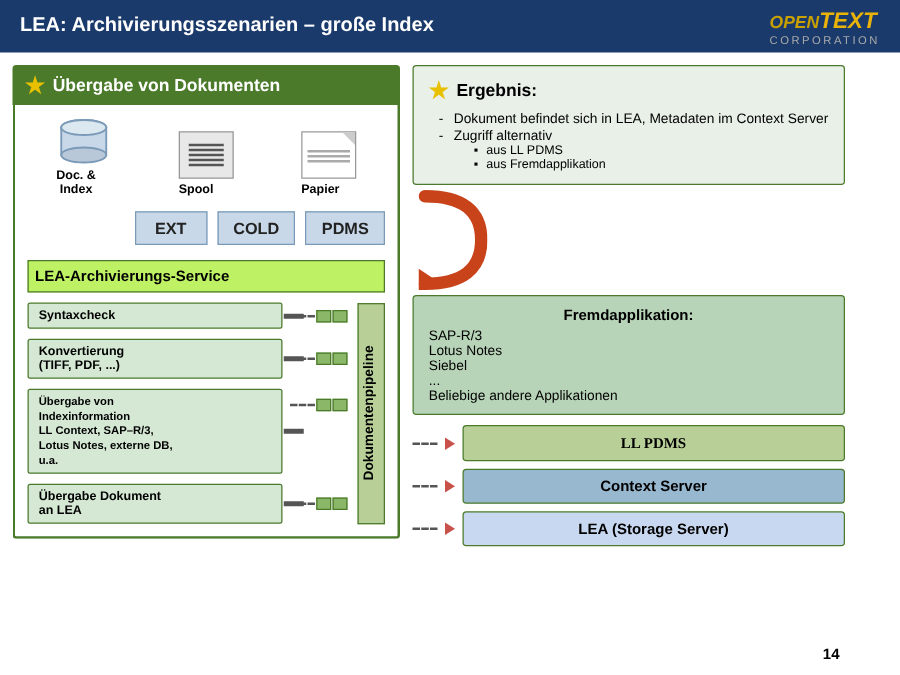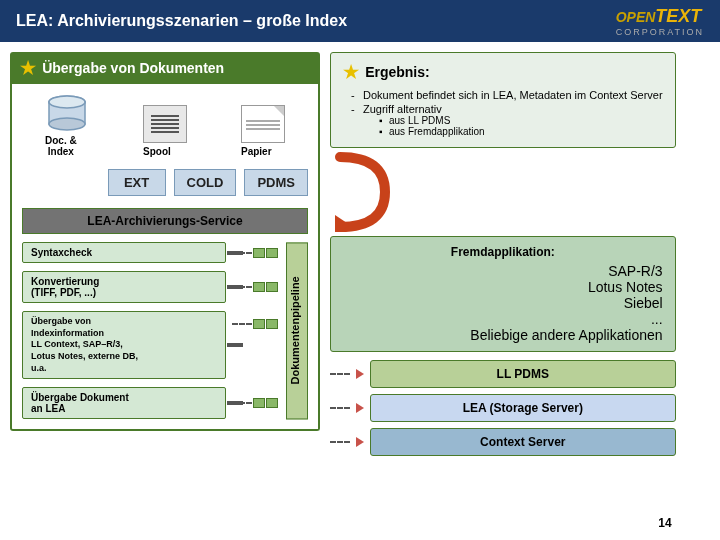--- a/index.html
+++ b/index.html
@@ -177,23 +177,23 @@
       padding: 5px 12px;
       font-size: 13px;
       font-weight: bold;
       color: #222;
       min-width: 58px;
       text-align: center;
     }
 
     
     .lea-service-box {
-      background: #737373;
-      border: 1px solid #4a7a2a;
-      text-align: center;
+      background: #bef264;
+      border: 1px solid #4a7a2a;
+      text-align: left;
       padding: 5px;
       font-size: 12px;
       font-weight: bold;
       margin-bottom: 8px;
     }
 
     
     .pipeline-section {
       display: flex;
       gap: 8px;
@@ -288,40 +288,41 @@
       padding: 8px 12px;
       border-radius: 3px;
     }
     .fremd-title {
       font-weight: bold;
       font-size: 12px;
       margin-bottom: 4px;
       text-align: center;
     }
     .fremd-items {
-      font-size: 14px;
-      text-align: right;
+      font-size: 11px;
+      text-align: left;
     }
 
     
     .storage-boxes {
       display: flex;
       flex-direction: column;
       gap: 6px;
     }
     .storage-box {
       padding: 6px 12px;
       font-size: 12px;
       font-weight: bold;
       text-align: center;
       border-radius: 3px;
     }
     .storage-box.ll-pdms {
       background: #b8d098;
       border: 1px solid #4a7a2a;
+      font-family: Liberation Serif, serif;
     }
     .storage-box.context-server {
       background: #98b8d0;
       border: 1px solid #4a7a2a;
     }
     .storage-box.lea-storage {
       background: #c8d8f0;
       border: 1px solid #4a7a2a;
     }
 
@@ -519,29 +520,29 @@
           <div style="display:flex;align-items:center;gap:6px;">
             <div style="width:20px;height:2px;border-top:2px dashed #555;"></div>
             <div style="width:0;height:0;border-top:5px solid transparent;border-bottom:5px solid transparent;border-left:8px solid #c8524a;"></div>
             <div class="storage-box ll-pdms" style="flex:1;">
               <span>LL PDMS</span>
             </div>
           </div>
           <div style="display:flex;align-items:center;gap:6px;">
             <div style="width:20px;height:2px;border-top:2px dashed #555;"></div>
             <div style="width:0;height:0;border-top:5px solid transparent;border-bottom:5px solid transparent;border-left:8px solid #c8524a;"></div>
-            <div class="storage-box lea-storage" style="flex:1;">
-              <span>LEA (Storage Server)</span>
+            <div class="storage-box context-server" style="flex:1;">
+              <span>Context Server</span>
             </div>
           </div>
           <div style="display:flex;align-items:center;gap:6px;">
             <div style="width:20px;height:2px;border-top:2px dashed #555;"></div>
             <div style="width:0;height:0;border-top:5px solid transparent;border-bottom:5px solid transparent;border-left:8px solid #c8524a;"></div>
-            <div class="storage-box context-server" style="flex:1;">
-              <span>Context Server</span>
+            <div class="storage-box lea-storage" style="flex:1;">
+              <span>LEA (Storage Server)</span>
             </div>
           </div>
         </div>
 
         <div style="position:absolute;bottom:0;right:4px;font-size:12px;font-weight:bold;">14</div>
 
       </div>
     </div>
   </div>
 </div>

